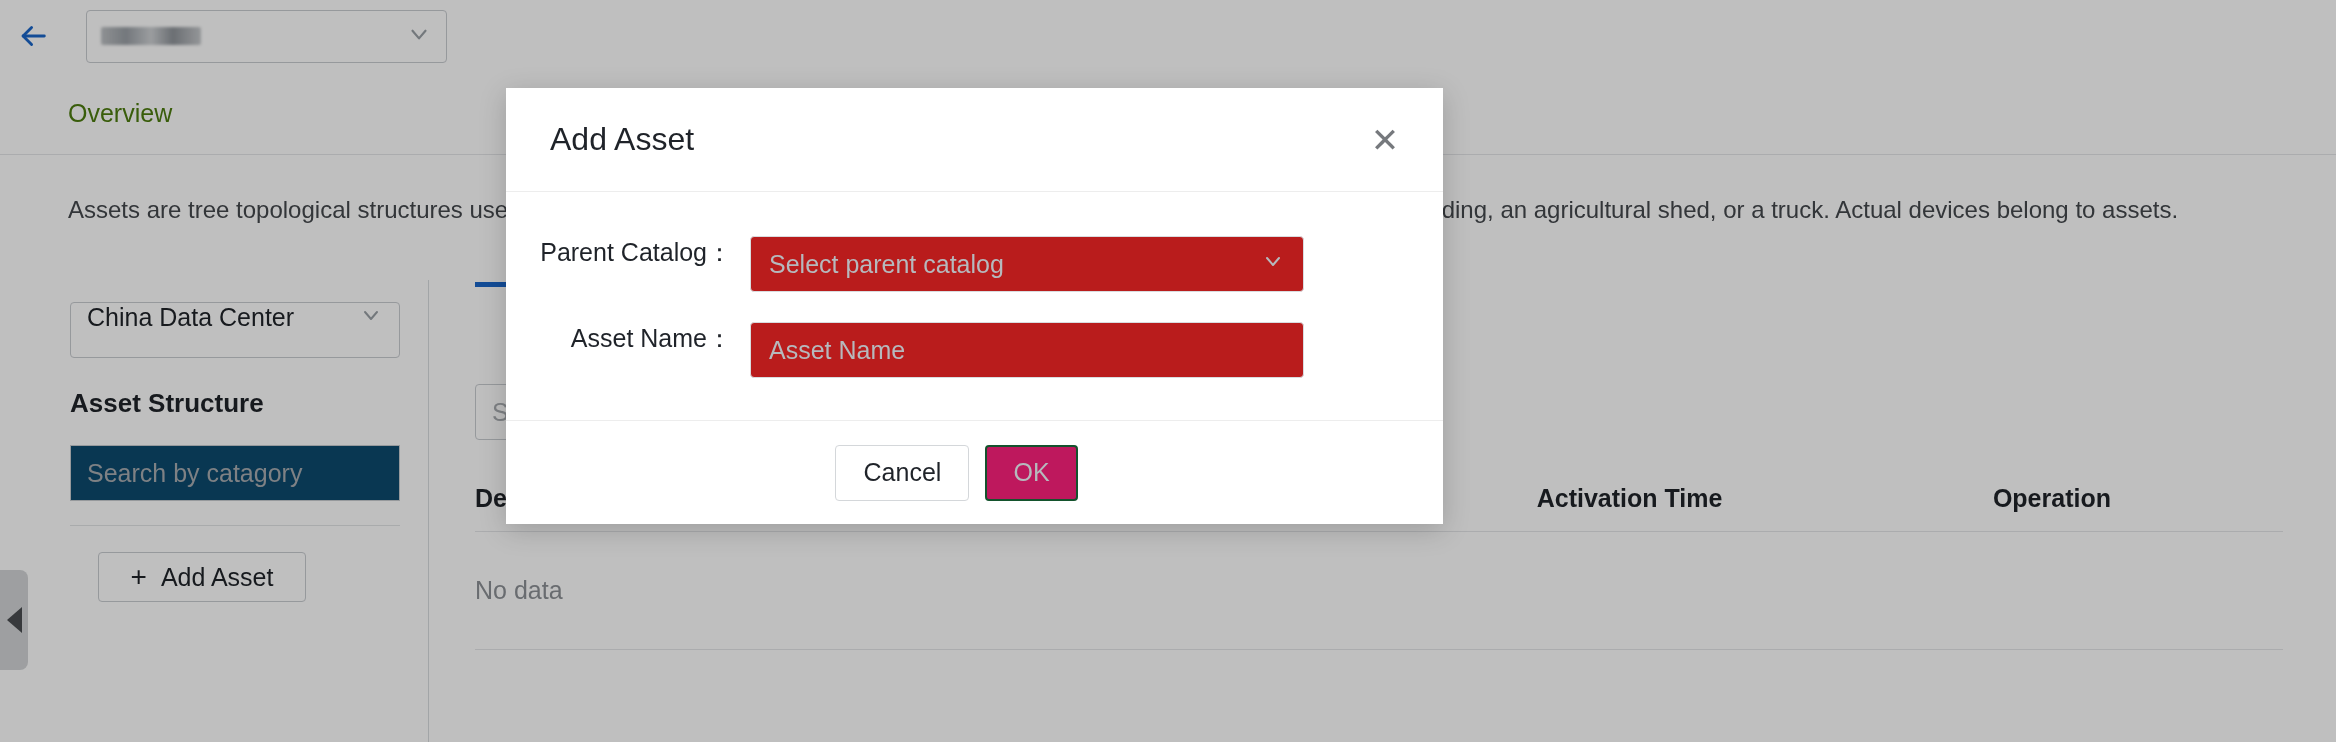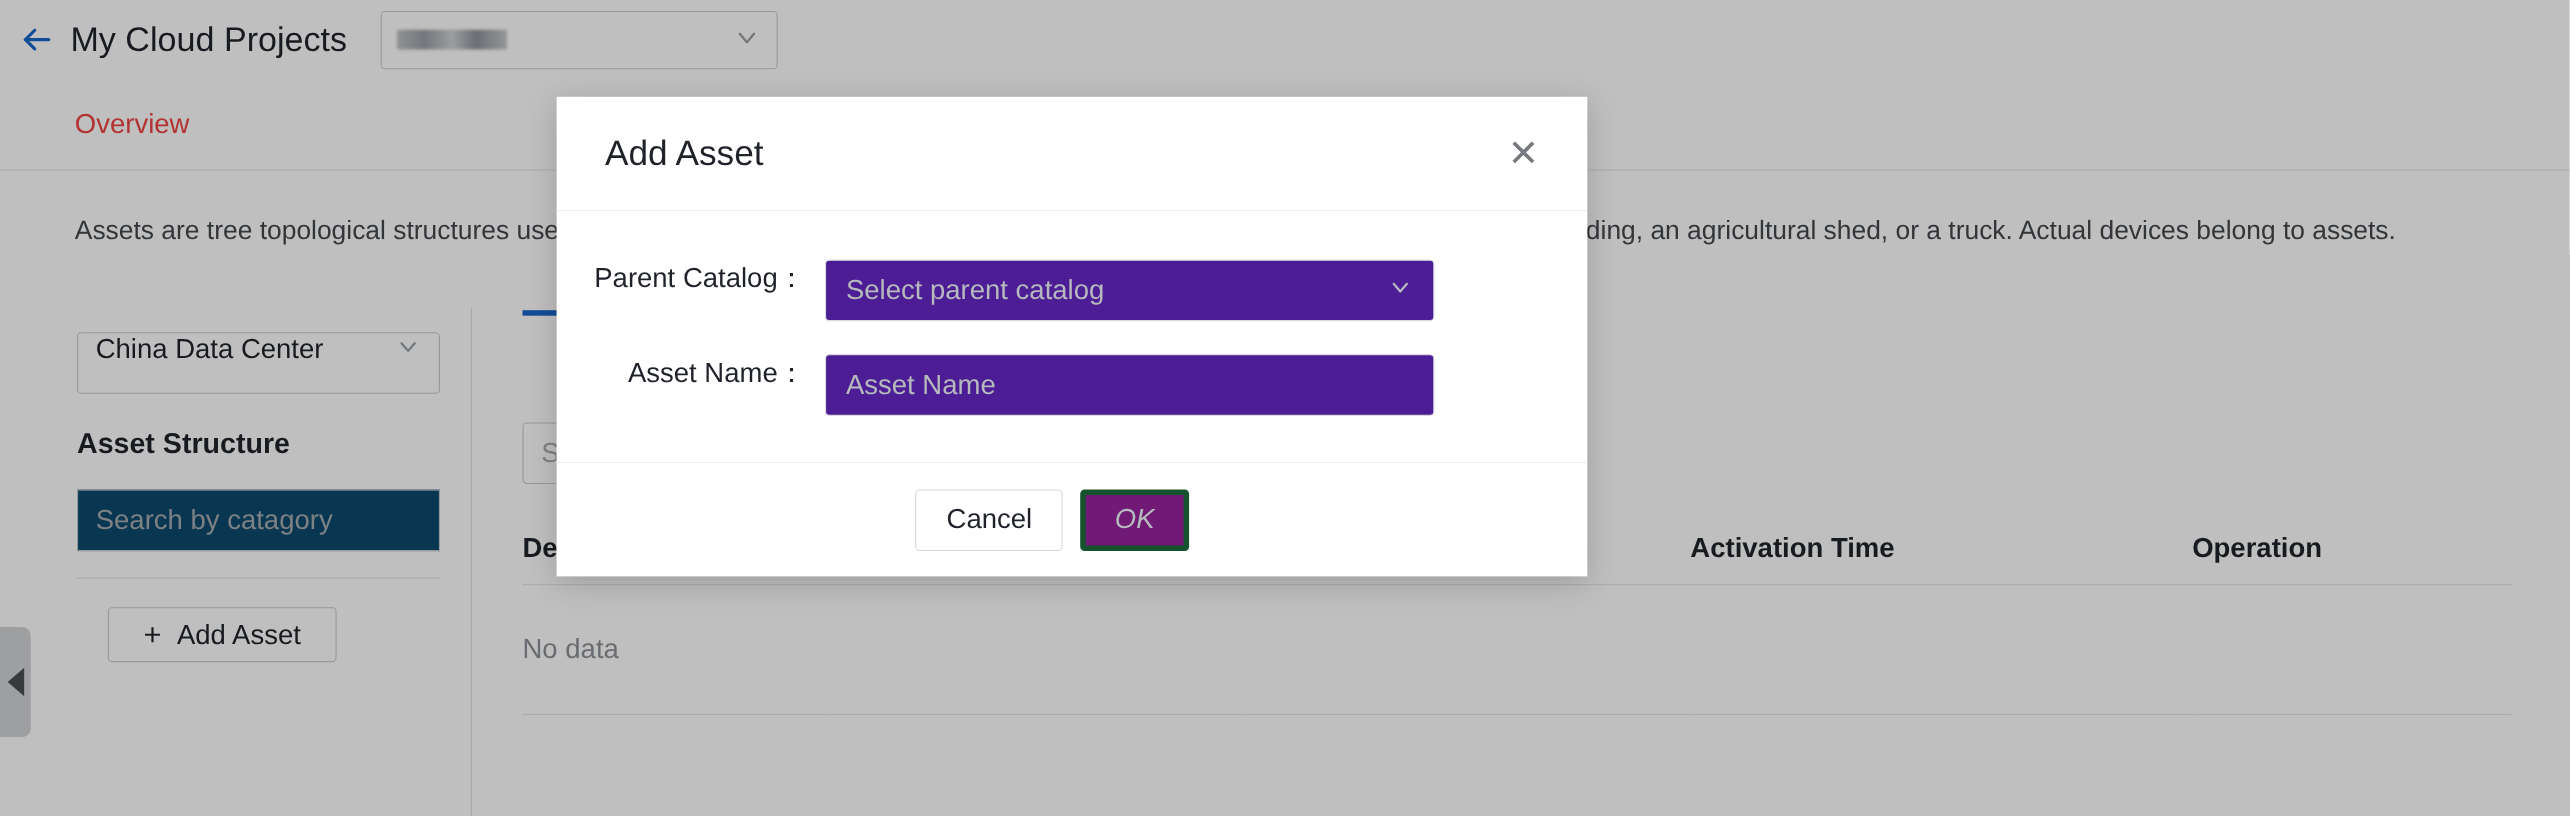--- a/index.html
+++ b/index.html
@@ -73,21 +73,21 @@
     position: absolute;
     left: 0; top: 72px;
     width: 2336px; height: 83px;
     border-bottom: 1px solid #e4e6e8;
     display: flex;
     align-items: center;
     padding-left: 40px;
   }
   .tab {
     font-size: 25px;
-    color: #ef4444;
+    color: #4d7c0f;
     padding: 0 28px;
     height: 100%;
     display: flex;
     align-items: center;
     cursor: pointer;
     white-space: nowrap;
   }
 
   
   #description {
@@ -295,21 +295,21 @@
     text-align: right;
     font-size: 25px;
     color: #1f2329;
     padding-right: 18px;
     white-space: nowrap;
   }
   .form-field {
     width: 554px; height: 56px;
     border: 1px solid #d9dcdf;
     border-radius: 4px;
-    background: #4c1d95;
+    background: #b91c1c;
     display: flex;
     align-items: center;
     padding: 0 18px;
     font-size: 25px;
     color: #b6b9bd;
     cursor: text;
   }
   .form-field.select { cursor: pointer; }
   #modal-footer {
     height: 104px;
@@ -328,41 +328,39 @@
     font-size: 25px;
     padding: 0 26px;
     cursor: pointer;
   }
   #cancel-button {
     background: #ffffff;
     border: 1px solid #d4d7da;
     color: #1f2329;
   }
   #ok-button {
-    background: #701a75;
-    border: 5px solid #14532d;
+    background: #be185d;
+    border: 2px solid #14532d;
     color: #b6b9bd;
     cursor: not-allowed;
     min-width: 92px;
-    font-style: italic;
   }
 </style>
 </head>
 <body>
 
 <div id="page">
 
   <div id="header">
     <div id="back-arrow">
       <svg width="34" height="34" viewBox="0 0 24 24" fill="none" stroke="#1a66c9" stroke-width="2" stroke-linecap="round" stroke-linejoin="round">
         <line x1="20" y1="12" x2="5" y2="12"></line>
         <polyline points="11,18 5,12 11,6"></polyline>
       </svg>
     </div>
-    <div id="page-title">My Cloud Projects</div>
     <div id="project-select">
       <span class="redacted"></span>
       <span class="chev">
         <svg width="26" height="26" viewBox="0 0 24 24" fill="none" stroke="#9aa0a6" stroke-width="2" stroke-linecap="round" stroke-linejoin="round">
           <polyline points="6,9 12,16 18,9"></polyline>
         </svg>
       </span>
     </div>
   </div>
 

